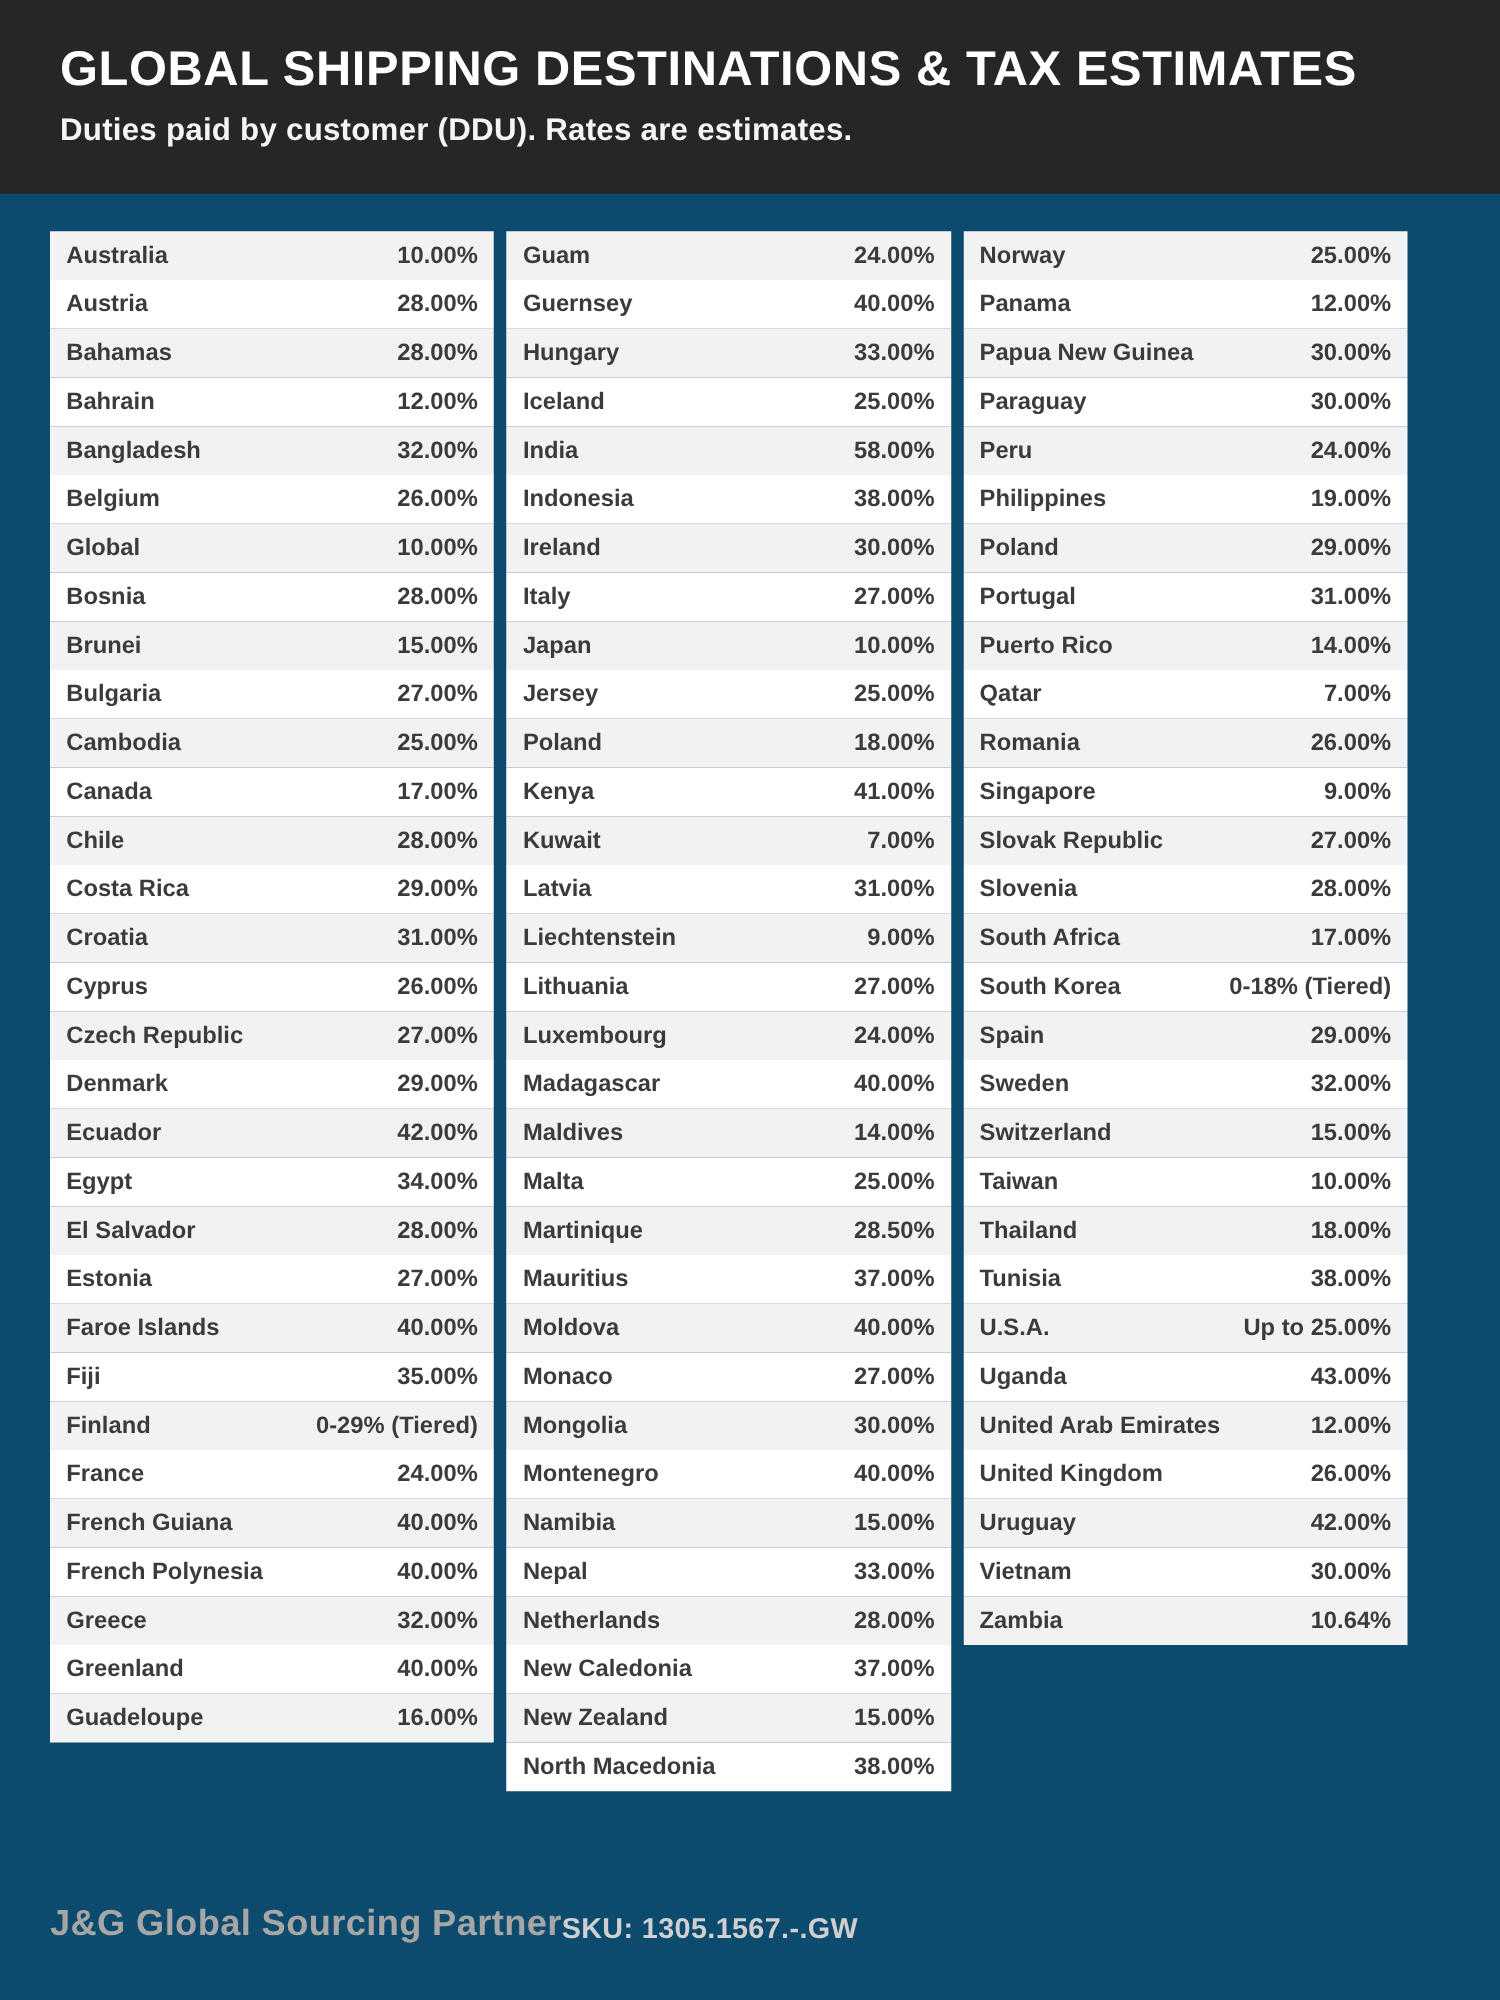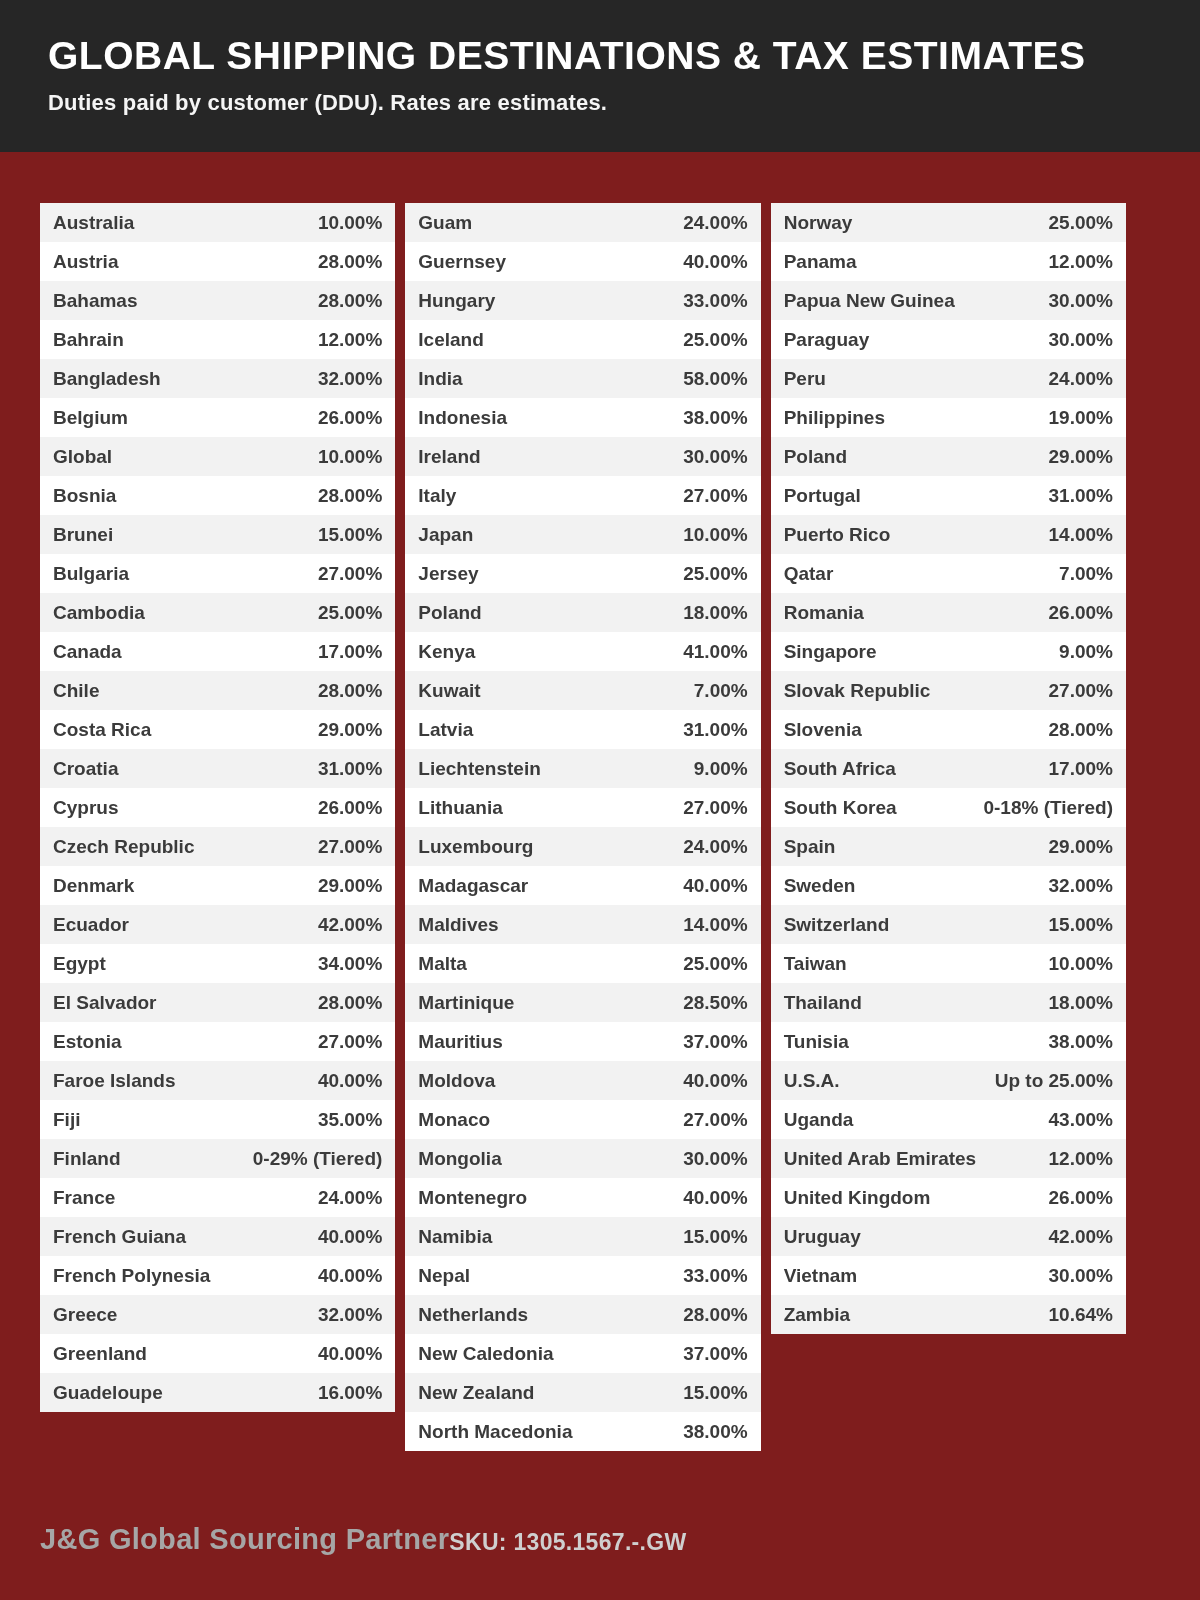--- a/index.html
+++ b/index.html
@@ -2,46 +2,46 @@
 <html><head>
 <meta charset="utf-8">
 <style>
   * { box-sizing: border-box; }
   html, body { margin: 0; padding: 0; background: #ffffff; }
   body { font-family: "Liberation Sans", sans-serif; }
   .page {
     position: relative;
     width: 1200px;
     height: 1600px;
-    background: #7f1d1d;
+    background: #0c4a6e;
     overflow: hidden;
   }
   .header {
     background: #262626;
     color: #ffffff;
     padding: 34px 48px 36px 48px;
   }
   .header h1 {
     margin: 0 0 12px 0;
     font-size: 39px;
     font-weight: 800;
     letter-spacing: 0.5px;
     white-space: nowrap;
   }
   .header p {
     margin: 0;
-    font-size: 22px;
+    font-size: 25px;
     font-weight: 700;
     color: #f5f5f5;
     letter-spacing: 0.2px;
   }
   .table-area {
     display: flex;
     gap: 10px;
-    padding: 51px 74px 0 40px;
+    padding: 30px 74px 0 40px;
   }
   .col {
     flex: 1;
     display: flex;
     flex-direction: column;
   }
   .row {
     height: 39px;
     display: flex;
     justify-content: space-between;

